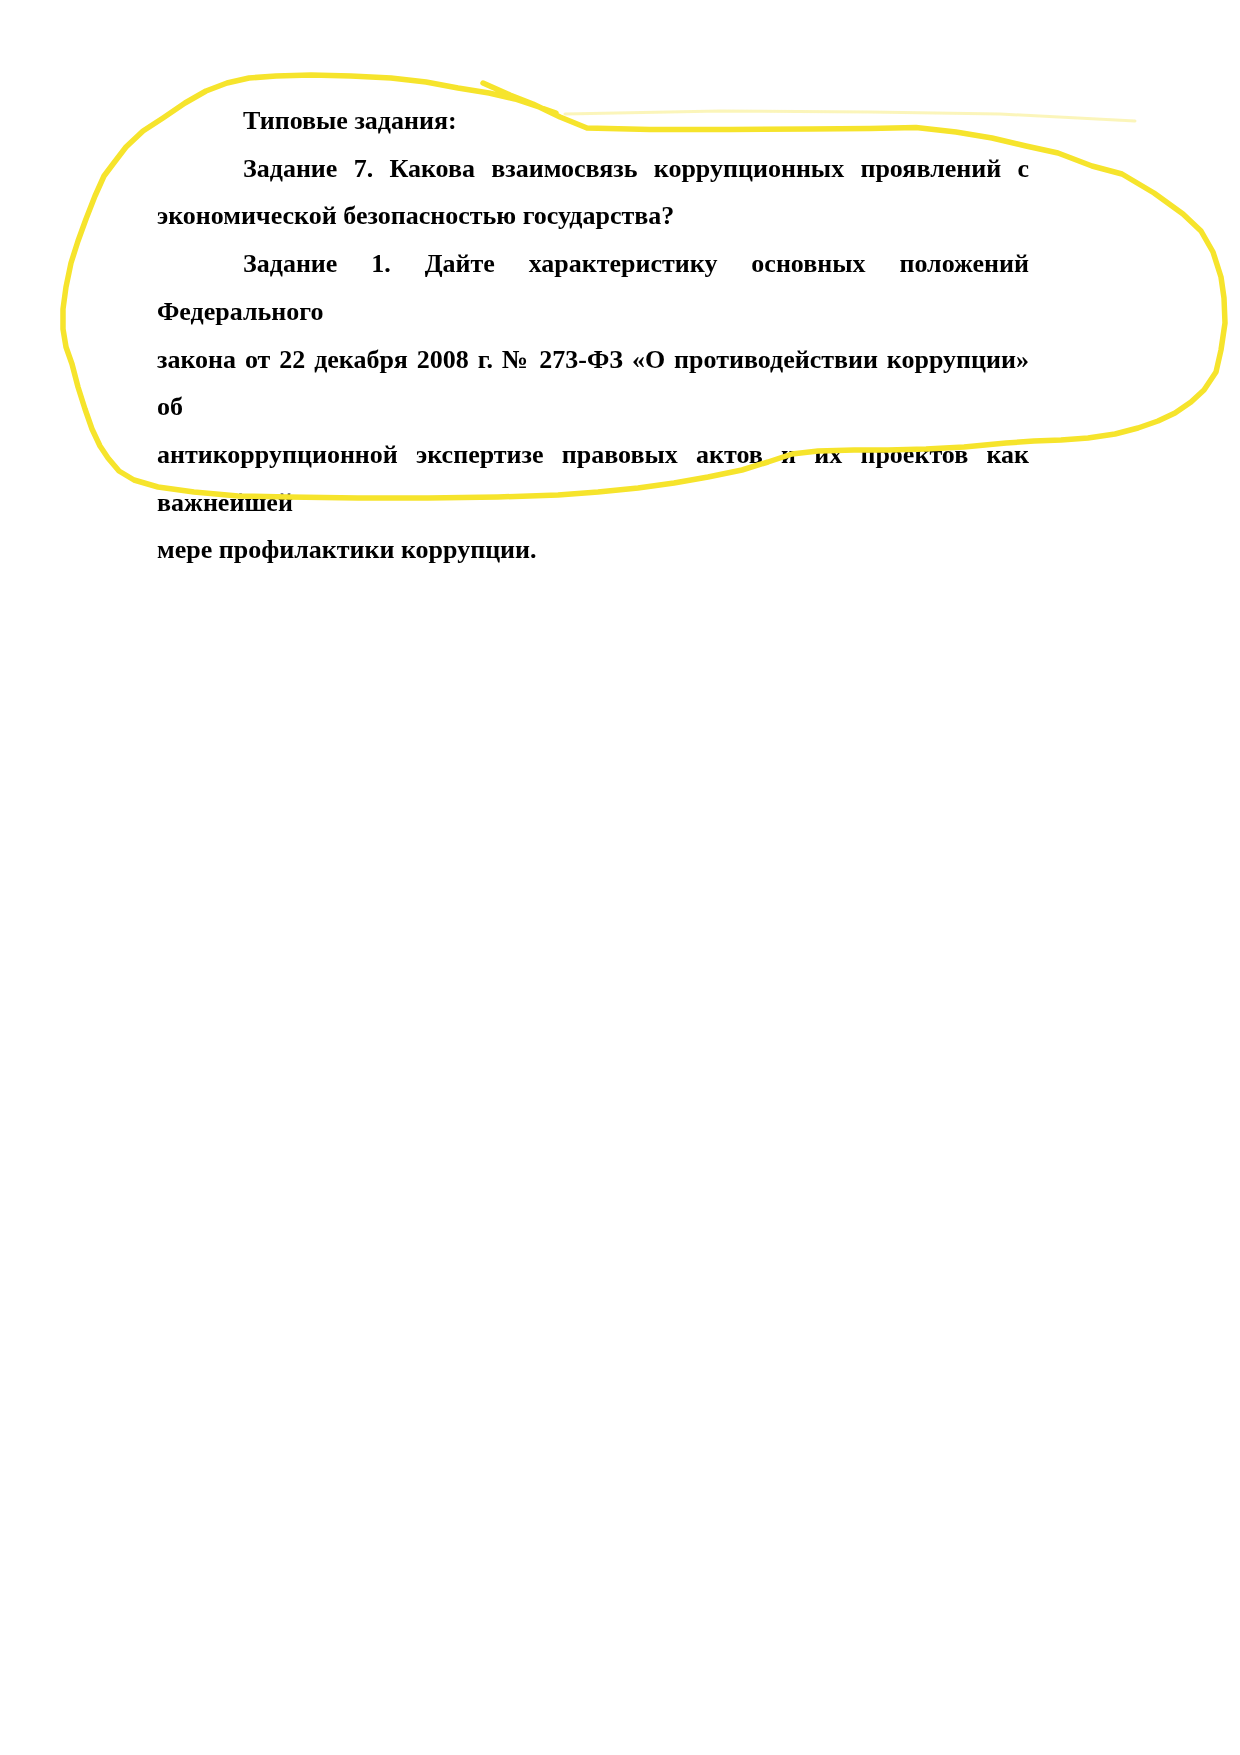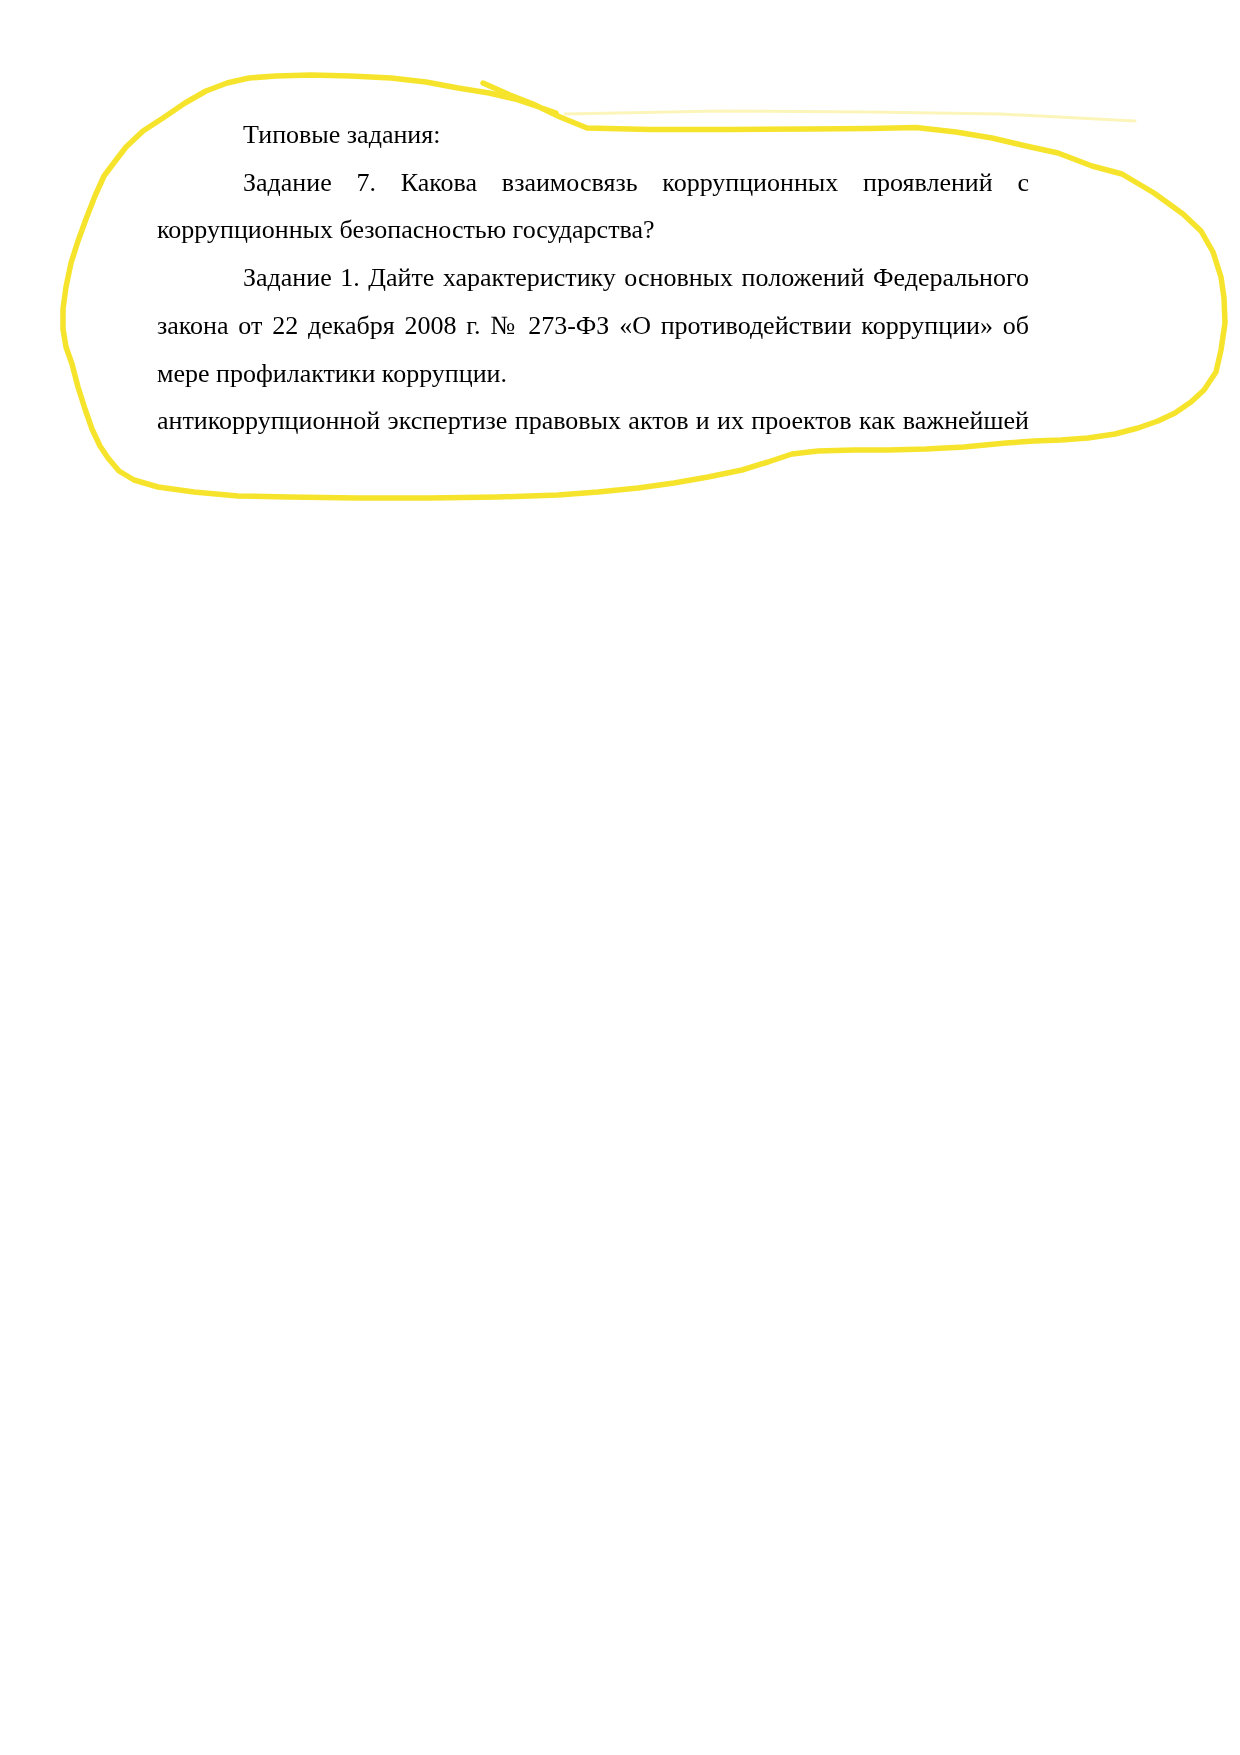--- a/index.html
+++ b/index.html
@@ -11,25 +11,26 @@
     position: relative;
     width: 1240px;
     height: 1755px;
     background: #ffffff;
     overflow: hidden;
     font-family: "Liberation Serif", "DejaVu Serif", serif;
   }
   .doc {
     position: absolute;
     left: 157px;
-    top: 111px;
+    top: 97px;
     width: 872px;
     color: #000000;
     font-size: 26px;
     line-height: 47.7px;
+    font-weight: bold;
   }
   .para {
     margin: 0;
     padding: 0;
   }
   .ln {
     display: block;
     text-align: left;
     white-space: normal;
   }
@@ -69,27 +70,27 @@
 <body>
 
 <div class="page">
 
   <div class="doc">
     <p class="para">
       <span class="ln first">Типовые задания:</span>
     </p>
     <p class="para">
       <span class="ln first just">Задание 7. Какова взаимосвязь коррупционных проявлений с</span>
-      <span class="ln">коррупционных безопасностью государства?</span>
+      <span class="ln">экономической безопасностью государства?</span>
     </p>
     <p class="para">
       <span class="ln first just">Задание 1. Дайте характеристику основных положений Федерального</span>
       <span class="ln just">закона от 22 декабря 2008 г. № 273-ФЗ «О противодействии коррупции» об</span>
+      <span class="ln just">антикоррупционной экспертизе правовых актов и их проектов как важнейшей</span>
       <span class="ln">мере профилактики коррупции.</span>
-      <span class="ln just">антикоррупционной экспертизе правовых актов и их проектов как важнейшей</span>
     </p>
   </div>
 
   <svg class="marker" viewBox="0 0 1240 1755" xmlns="http://www.w3.org/2000/svg">
     <path class="ghost" d="M565 114 L720 111 L870 112 L1000 114 L1135 121"></path>
     <path class="stroke" d="M483 83 L510 95 L533 104 L560 117 L587 128 L650 129.5 L730 129.5 L810 129 L870 128.5 L916 127.5 L956 132 L992 138 L1026 146 L1058 153 L1092 166 L1122 174 L1154 193 L1183 214 L1201 231 L1213 252 L1221 277 L1224 298 L1225 323 L1221 350 L1216 372 L1204 390 L1191 402 L1175 413 L1158 421 L1138 428 L1115 434 L1088 438 L1061 440 L1034 441 L1006 443 L964 447 L926 449 L888 450 L854 450 L818 451 L792 454 L768 462 L742 470 L708 477 L674 483 L638 488 L598 492 L558 495 L498 497 L428 498 L358 498 L288 497 L238 496 L194 492 L158 487 L134 480 L119 471 L108 458 L100 446 L92 429 L85 409 L78 387 L72 364 L66 347 L63 329 L63 309 L66 287 L71 263 L78 241 L86 219 L95 196 L104 176 L113 164 L126 147 L143 131 L163 118 L185 103 L206 91 L227 83 L249 78 L276 76 L311 75 L351 76 L391 78 L426 82 L458 88 L489 93 L515 99 L539 107 L556 113"></path>
   </svg>
 
 </div>
 

